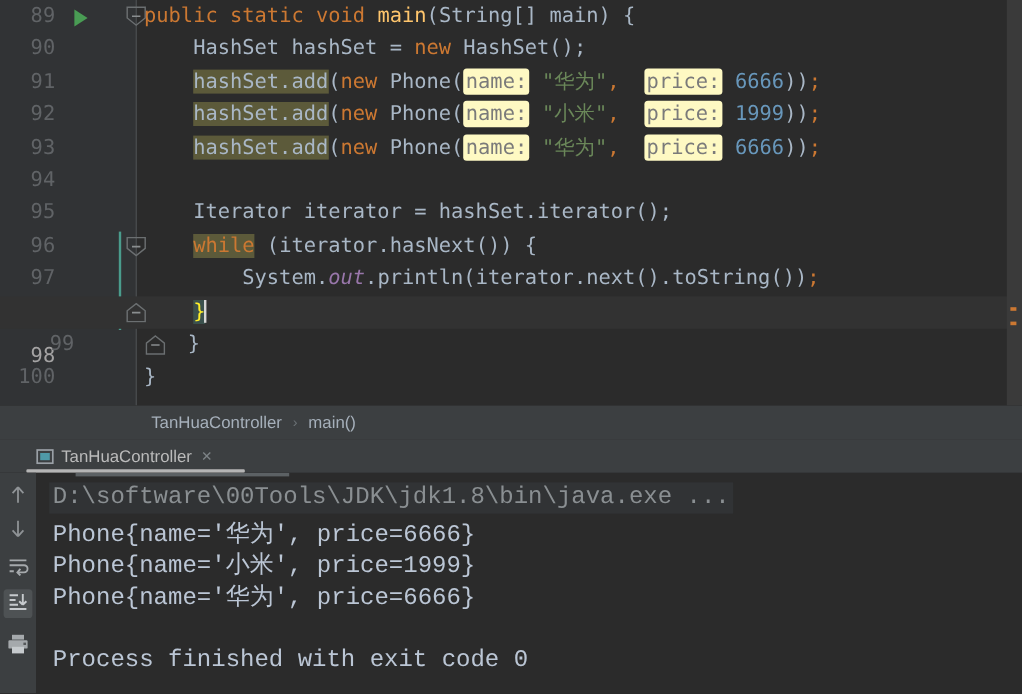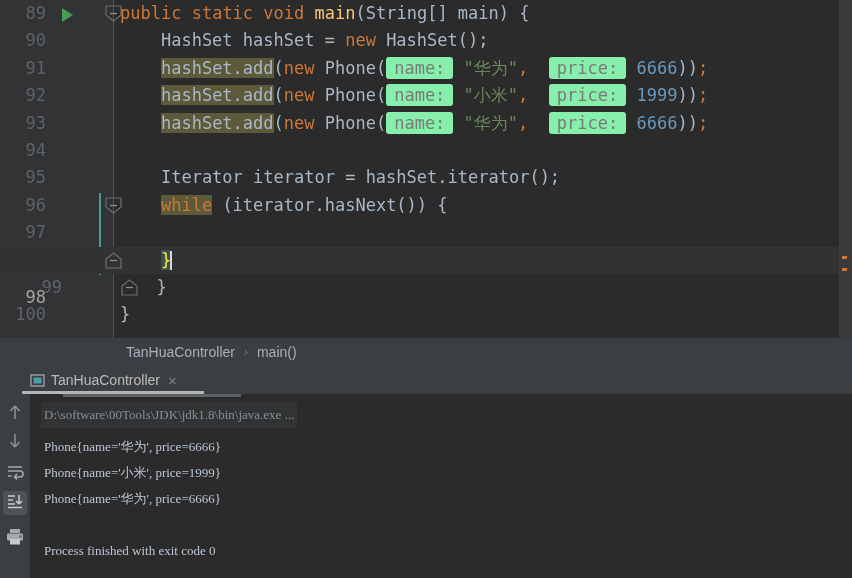--- a/index.html
+++ b/index.html
@@ -109,23 +109,23 @@
   .ident-hl{ color: #a9b7c6; background: #5c5a3a; }
   .method  { color: #ffc66d; }
   .str     { color: #6a8759; }
   .num     { color: #6897bb; }
   .field   { color: #9876aa; font-style: italic; }
   .punct   { color: #cc7832; }
   .brace   { color: #a9b7c6; }
   .brace-m { color: #ffef28; background: #3b514d; }
   .hint {
     color: #7a7a7a;
-    background: #86efac;
+    background: #fef9c3;
     border-radius: 3px;
-    padding: 1px 8px;
+    padding: 1px 2px;
   }
   .caret {
     display: inline-block;
     width: 2px;
     height: 19px;
     background: #d6d6d6;
     vertical-align: -4px;
     margin-left: -1px;
   }
 
@@ -231,22 +231,22 @@
   }
   .con-body {
     position: absolute;
     left: 30px; top: 0;
     width: 822px; height: 184px;
     overflow: hidden;
   }
   .con-line {
     position: absolute;
     left: 14px;
-    font-family: Liberation Serif, serif;
-    font-size: 13px;
+    font-family: Liberation Mono, monospace;
+    font-size: 20px;
     line-height: 26px;
     white-space: pre;
     color: #bbc6d5;
   }
   .con-line.cmd {
     color: #8a8f92;
     background: #313335;
     padding: 0 3px;
     left: 11px;
   }
@@ -288,21 +288,21 @@
         <div class="row" style="top: 27.4px; position: absolute; left: 0px; width: 852px;"><div class="gutter-num">90</div><div class="code-text"><span class="ident">    HashSet hashSet = </span><span class="kw">new</span><span class="ident"> HashSet();</span></div></div>
         <div class="row" style="top: 54.8px; position: absolute; left: 0px; width: 852px;"><div class="gutter-num">91</div><div class="code-text"><span class="ident">    </span><span class="ident-hl">hashSet.add</span><span class="ident">(</span><span class="kw">new</span><span class="ident"> Phone(</span><span class="hint">name:</span><span class="ident"> </span><span class="str">"华为"</span><span class="punct">,</span><span class="ident">  </span><span class="hint">price:</span><span class="ident"> </span><span class="num">6666</span><span class="ident">))</span><span class="punct">;</span></div></div>
         <div class="row" style="top: 82.2px; position: absolute; left: 0px; width: 852px;"><div class="gutter-num">92</div><div class="code-text"><span class="ident">    </span><span class="ident-hl">hashSet.add</span><span class="ident">(</span><span class="kw">new</span><span class="ident"> Phone(</span><span class="hint">name:</span><span class="ident"> </span><span class="str">"小米"</span><span class="punct">,</span><span class="ident">  </span><span class="hint">price:</span><span class="ident"> </span><span class="num">1999</span><span class="ident">))</span><span class="punct">;</span></div></div>
         <div class="row" style="top: 109.6px; position: absolute; left: 0px; width: 852px;"><div class="gutter-num">93</div><div class="code-text"><span class="ident">    </span><span class="ident-hl">hashSet.add</span><span class="ident">(</span><span class="kw">new</span><span class="ident"> Phone(</span><span class="hint">name:</span><span class="ident"> </span><span class="str">"华为"</span><span class="punct">,</span><span class="ident">  </span><span class="hint">price:</span><span class="ident"> </span><span class="num">6666</span><span class="ident">))</span><span class="punct">;</span></div></div>
         <div class="row" style="top: 137px; position: absolute; left: 0px; width: 714px;"><div class="gutter-num">94</div><div class="code-text"></div></div>
         <div class="row" style="top: 164.4px; position: absolute; left: 0px; width: 852px;"><div class="gutter-num">95</div><div class="code-text"><span class="ident">    Iterator iterator = hashSet.iterator();</span></div></div>
         <div class="row" style="top: 191.8px; position: absolute; left: 0px; width: 852px;"><div class="gutter-num">96</div><div class="fold" style="top: 5px;"><svg width="17" height="17" viewBox="0 0 17 17">
               <path d="M1 1 H16 V10 L8.5 16 L1 10 Z" fill="none" stroke="#6b6f71" stroke-width="1.2"></path>
               <path d="M5 8.5 H12" stroke="#8a8e90" stroke-width="1.3"></path>
             </svg></div><div class="code-text"><span class="ident">    </span><span class="kw-hl">while</span><span class="ident"> (iterator.hasNext()) </span><span class="brace">{</span></div></div>
-        <div class="row" style="top: 219.2px; position: absolute; left: 0px; width: 828px;"><div class="gutter-num">97</div></div>
+        <div class="row" style="top: 219.2px; position: absolute; left: 0px; width: 828px;"><div class="gutter-num">97</div><div class="code-text"><span class="ident">        System.</span><span class="field">out</span><span class="ident">.println(iterator.next().toString())</span><span class="punct">;</span></div></div>
         <div class="row current" style="top: 246.6px; position: absolute; left: 0px; width: 852px;"><div class="gutter-num">98</div><div class="fold" style="top: 5px;"><svg width="17" height="17" viewBox="0 0 17 17">
               <path d="M8.5 1 L16 7 V16 H1 V7 Z" fill="none" stroke="#6b6f71" stroke-width="1.2"></path>
               <path d="M5 8.5 H12" stroke="#8a8e90" stroke-width="1.3"></path>
             </svg></div><div class="code-text"><span class="ident">    </span><span class="brace-m">}</span><span class="caret"></span></div></div>
         <div class="row" style="top: 274px; position: absolute; left: 16px; width: 832px;"><div class="gutter-num">99</div><div class="fold" style="top: 5px;"><svg width="17" height="17" viewBox="0 0 17 17">
               <path d="M8.5 1 L16 7 V16 H1 V7 Z" fill="none" stroke="#6b6f71" stroke-width="1.2"></path>
               <path d="M5 8.5 H12" stroke="#8a8e90" stroke-width="1.3"></path>
             </svg></div><div class="code-text"><span class="ident">  }</span></div></div>
         <div class="row" style="top: 301.4px; position: absolute; left: 0px; width: 852px;"><div class="gutter-num">100</div><div class="code-text"><span class="ident">}</span></div></div>
       </div>

